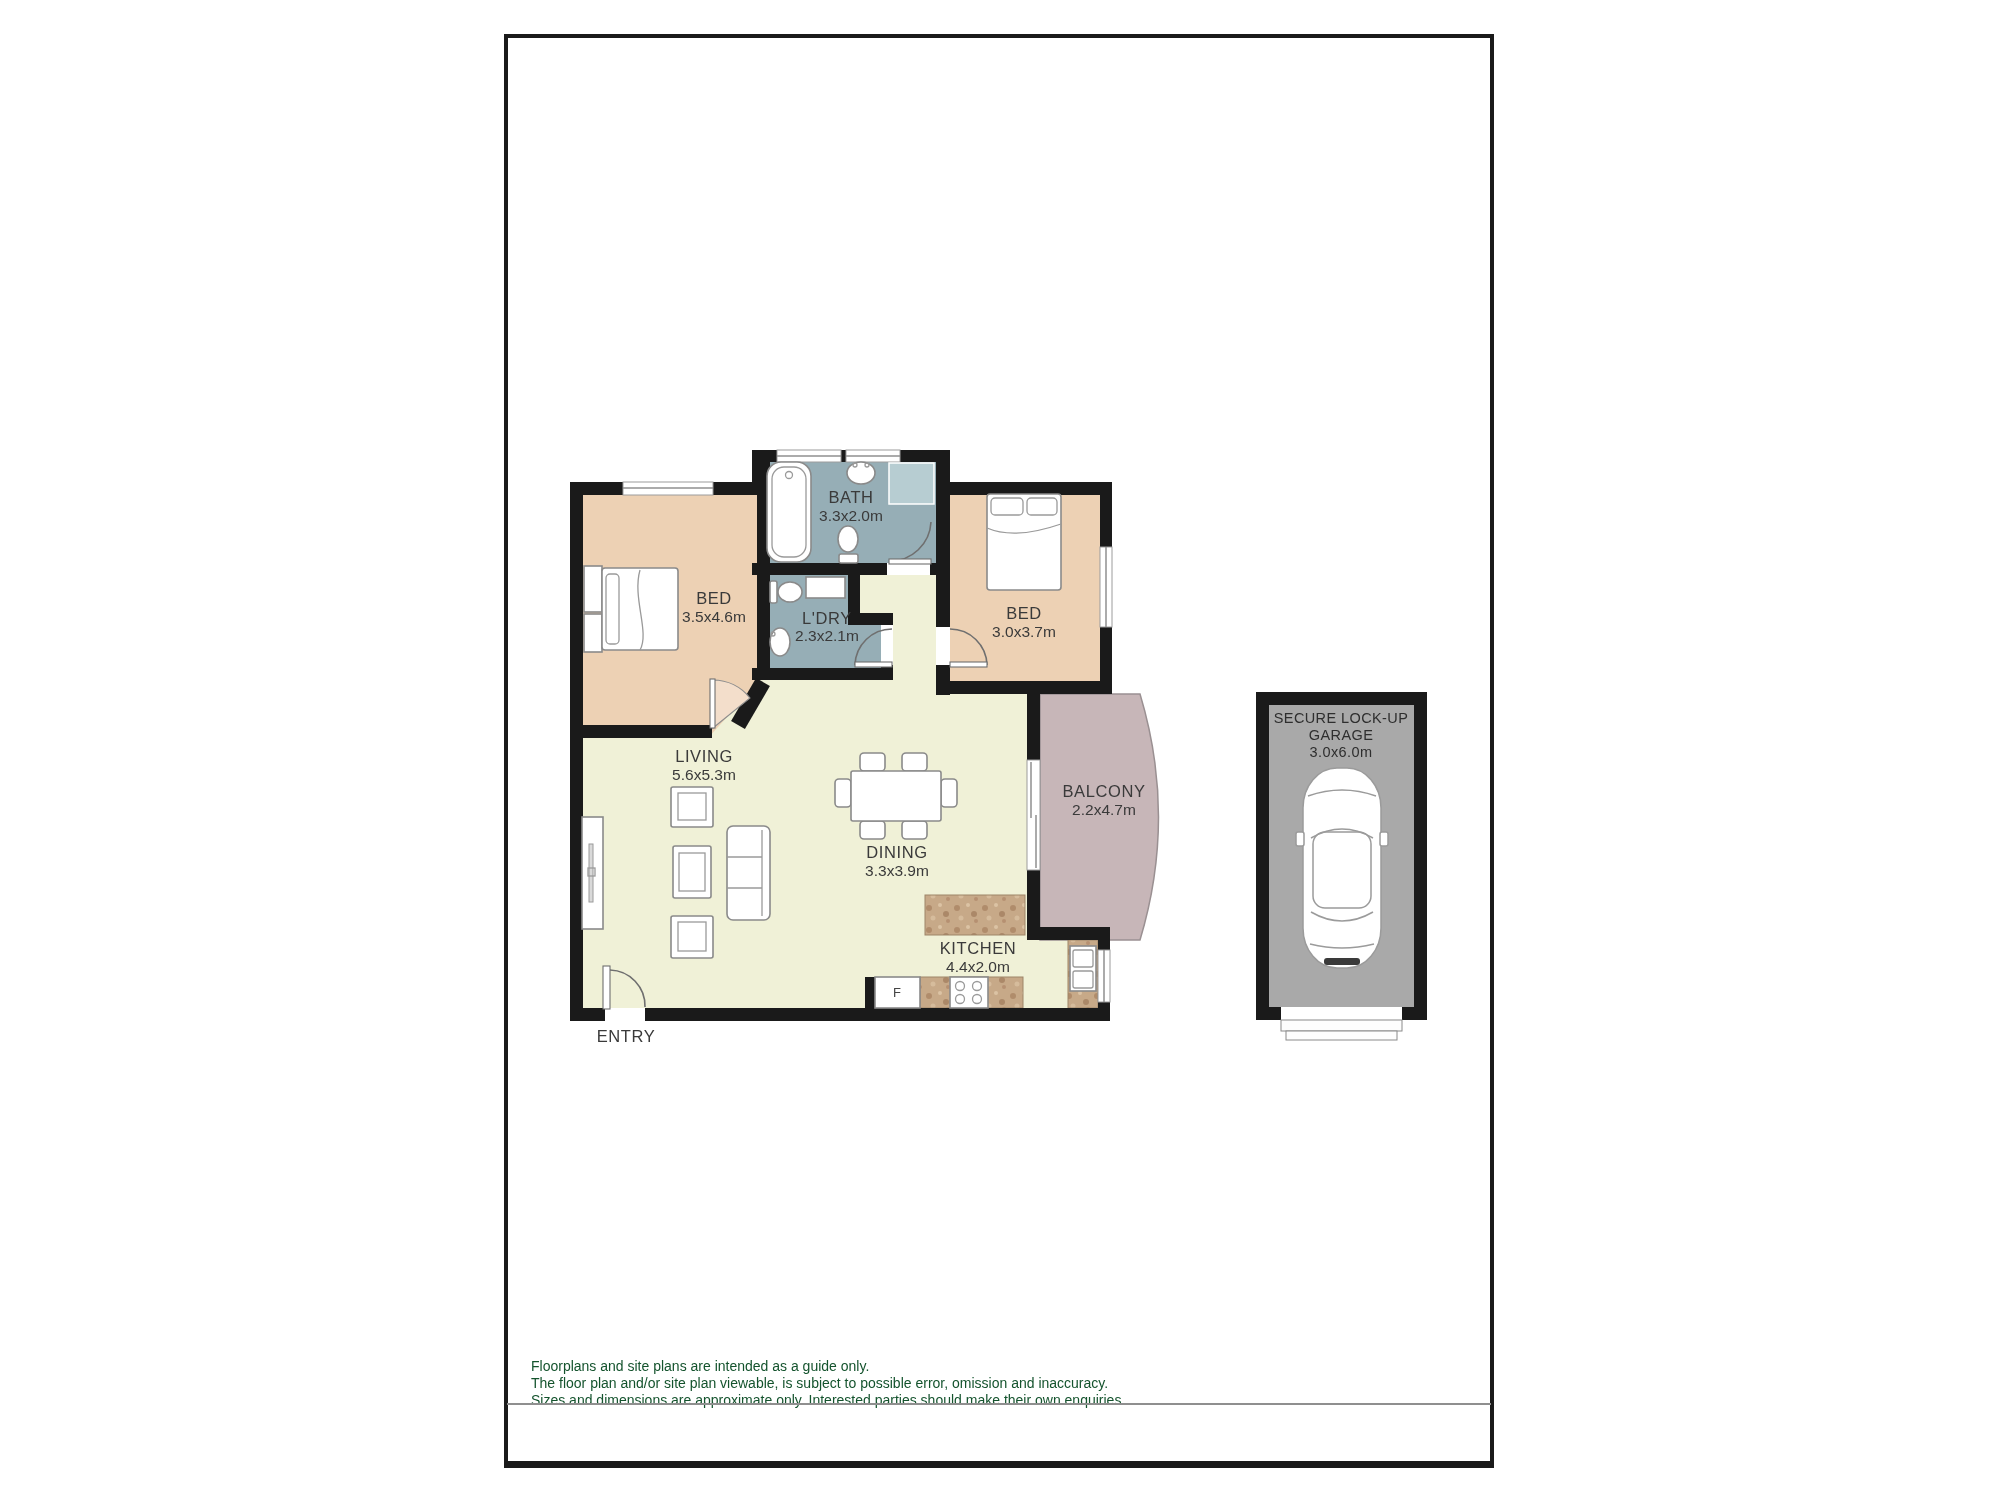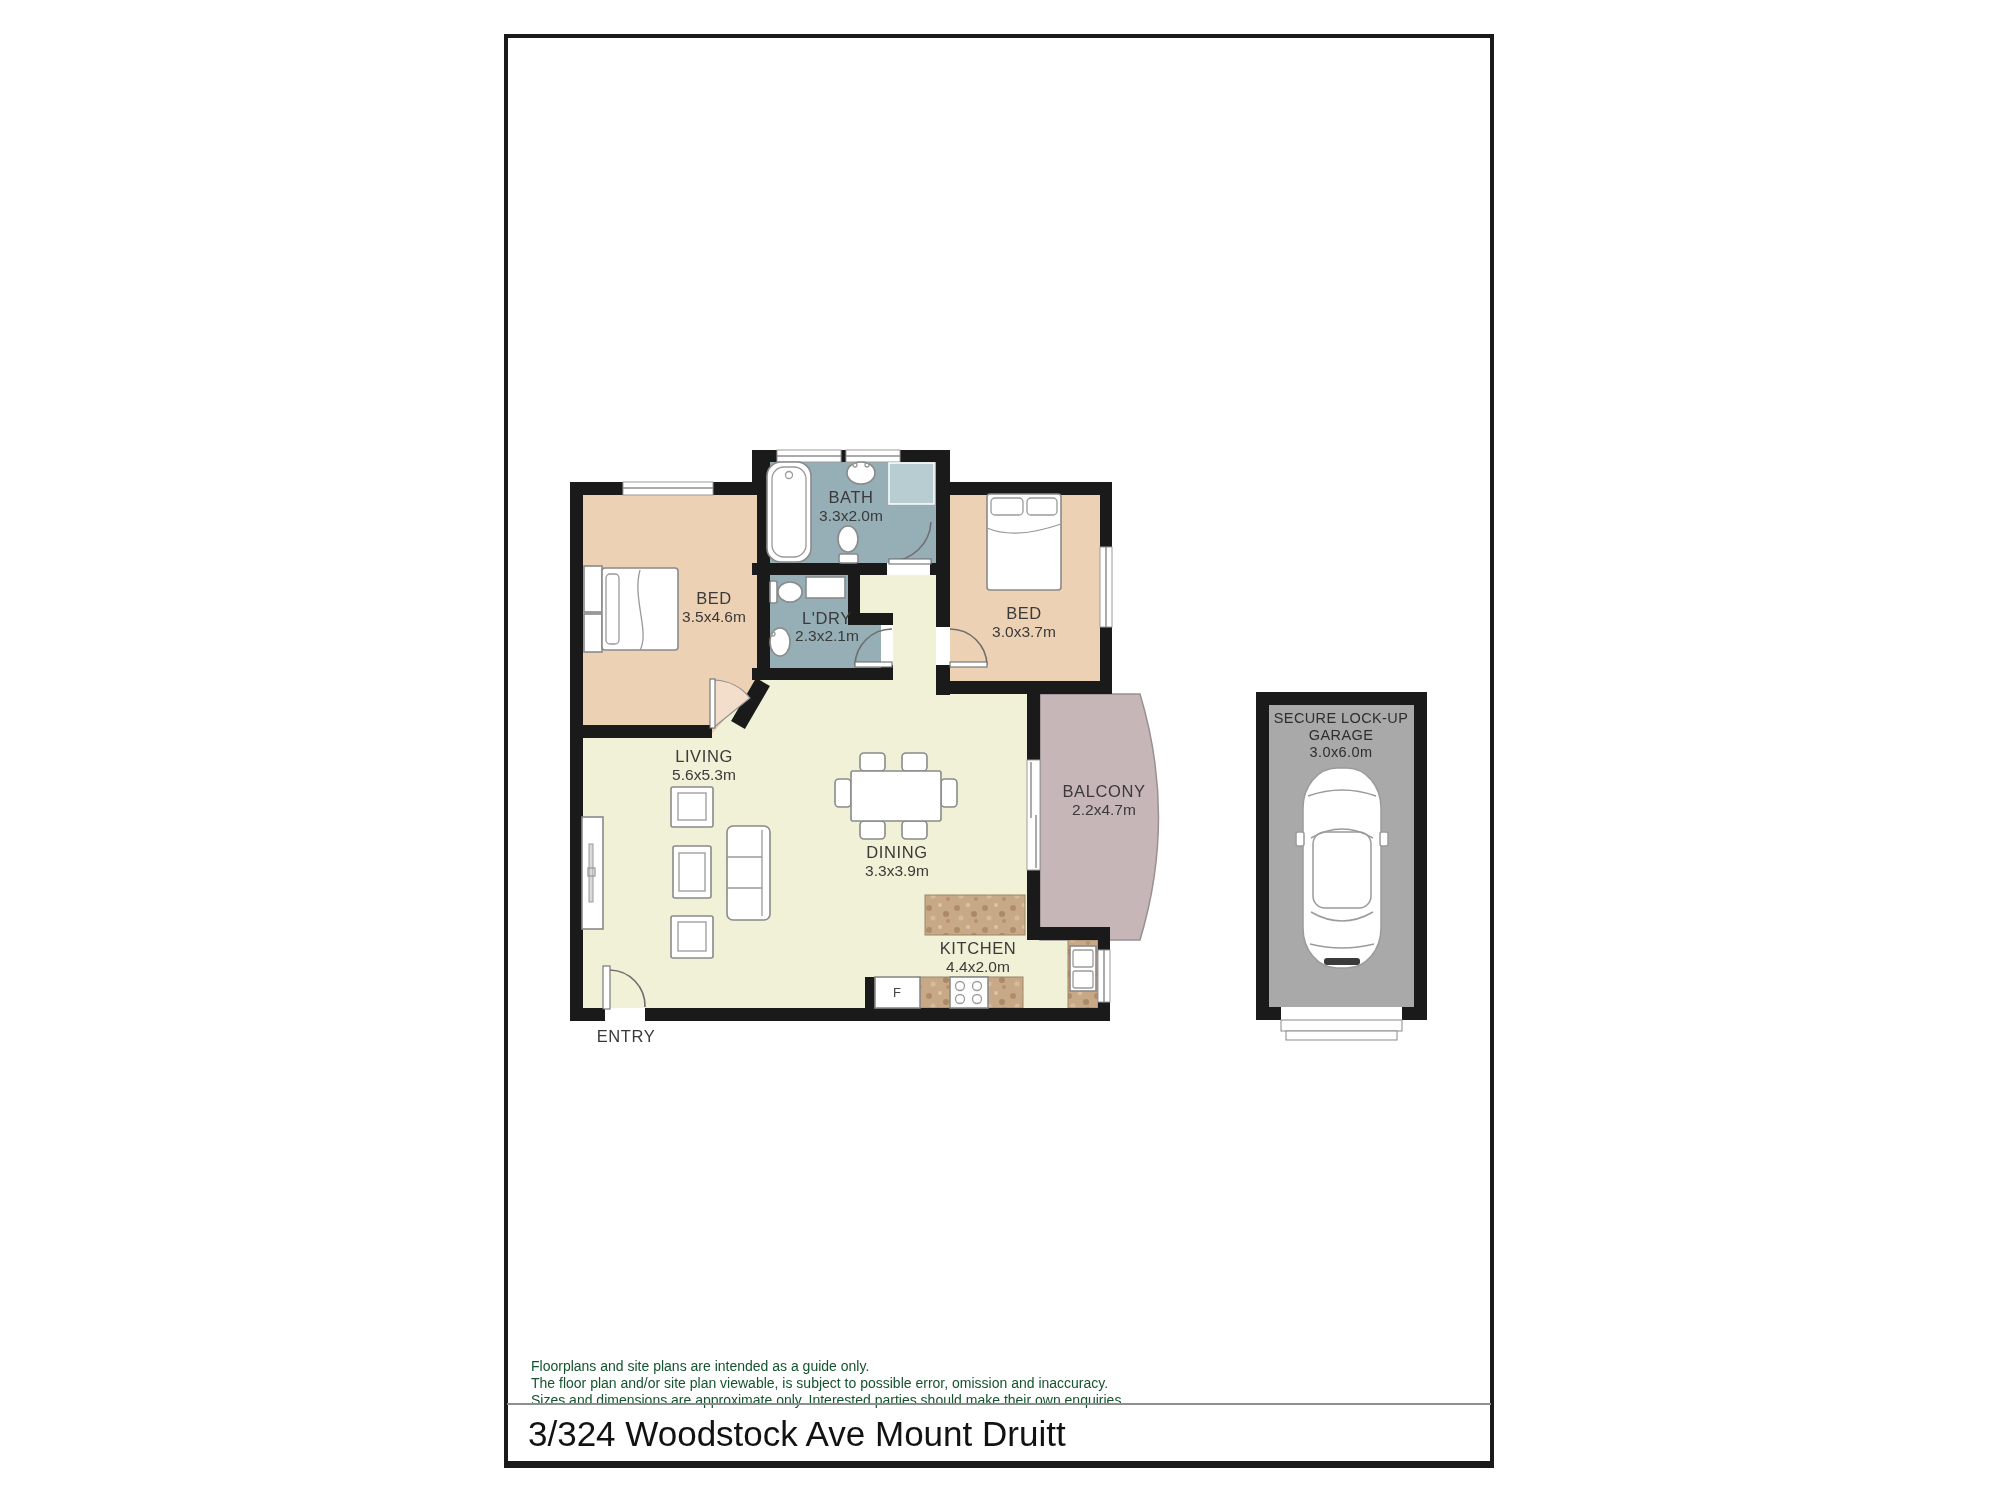--- a/index.html
+++ b/index.html
@@ -35,21 +35,20 @@
 
   <div class="page-border"></div>
 
   <div class="disclaimer">
     <div>Floorplans and site plans are intended as a guide only.</div>
     <div>The floor plan and/or site plan viewable, is subject to possible error, omission and inaccuracy.</div>
     <div>Sizes and dimensions are approximate only. Interested parties should make their own enquiries.</div>
   </div>
 
   <div class="divider"></div>
-  <div class="sheet-title">3/324 Woodstock Ave Mount Druitt</div>
 
   <svg class="plan" width="2000" height="1500" viewBox="0 0 2000 1500">
     <defs>
       <pattern id="granite" patternUnits="userSpaceOnUse" width="28" height="22">
         <rect width="28" height="22" fill="#c7a988"></rect>
         <circle cx="5" cy="6" r="3" fill="#b08c6b"></circle>
         <circle cx="16" cy="3" r="2" fill="#dcc3a4"></circle>
         <circle cx="22" cy="12" r="3" fill="#ab8868"></circle>
         <circle cx="9" cy="16" r="2.5" fill="#d6bc9c"></circle>
         <circle cx="24" cy="19" r="2" fill="#b69071"></circle>

